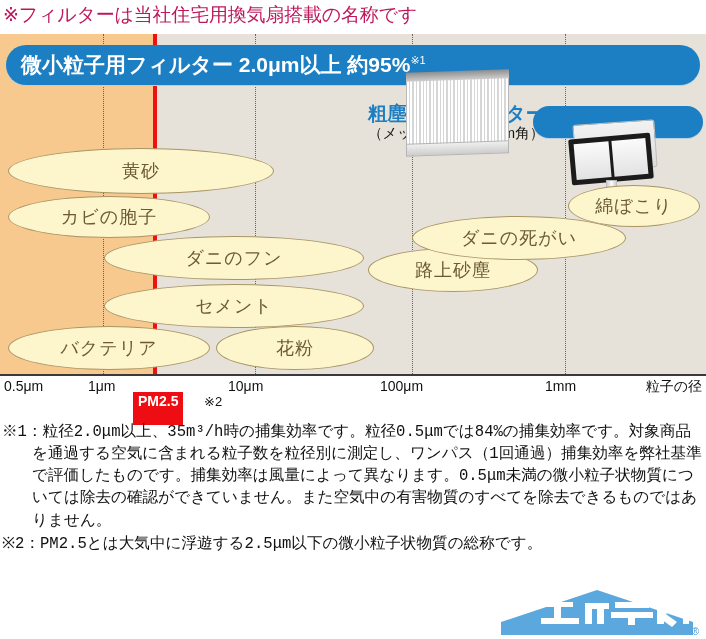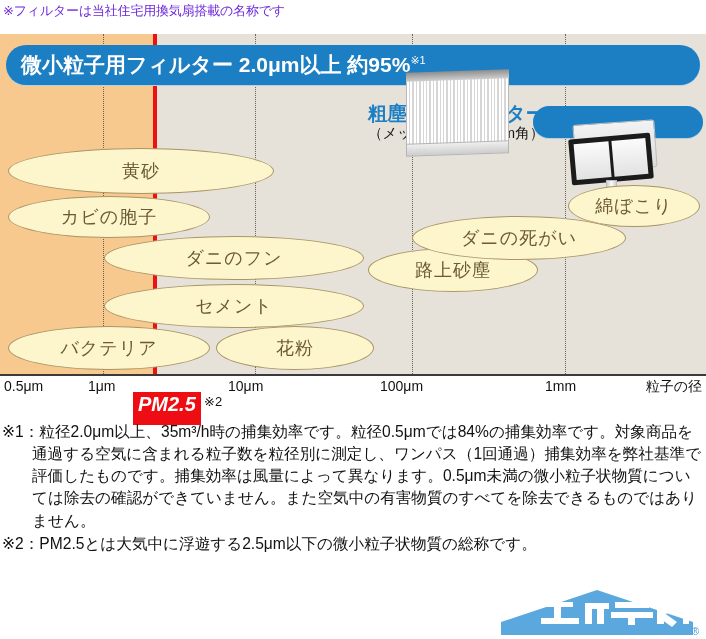--- a/index.html
+++ b/index.html
@@ -7,22 +7,22 @@
     width:706px;height:639px;
     background:#ffffff;
     font-family:"Liberation Sans","DejaVu Sans",sans-serif;
     color:#1a1a1a;
     overflow:hidden;
     position:relative;
   }
   
   .top-note{
     position:absolute;left:3px;top:2px;
-    font-size:13px;letter-spacing:-0.2px;
-    color:#6d28d9;white-space:nowrap;
+    font-size:19px;letter-spacing:-0.2px;
+    color:#be185d;white-space:nowrap;
   }
   
   .chart{
     position:absolute;left:0;top:34px;
     width:706px;height:340px;
     background:#e6e2da;
     overflow:hidden;
   }
   .band-orange{
     position:absolute;left:0;top:0;width:155px;height:340px;
@@ -151,39 +151,39 @@
     position:absolute;top:378px;font-size:14px;color:#111;
     white-space:nowrap;
   }
   .axis-title{
     position:absolute;top:378px;right:4px;font-size:14px;color:#111;
     white-space:nowrap;
   }
   .pm-badge{
     position:absolute;left:133px;top:392px;
     background:#ee0d12;color:#ffffff;
-    font-size:20px;font-weight:bold;
-    padding:1px 5px 9px 5px;
+    font-size:14px;font-weight:bold;
+    padding:1px 5px 16px 5px;
     letter-spacing:0px;
-    font-style:italic;
   }
   .pm-sup{
     position:absolute;left:204px;top:394px;
     font-size:13px;color:#111;
   }
   
   .notes{
     position:absolute;left:2px;top:421px;width:702px;
     font-size:15.6px;line-height:1.42;color:#111;
   }
   .note-row{display:block;margin-bottom:1px;}
   .note-hang{
     display:block;
     padding-left:30px;
     text-indent:-30px;
+    font-family:Liberation Mono, monospace;
   }
   
   .logo{
     position:absolute;left:497px;top:588px;width:200px;height:50px;
   }
   .logo .reg{
     position:absolute;right:-2px;bottom:1px;font-size:10px;color:#4a9ad4;
   }
 </style>
 </head>

